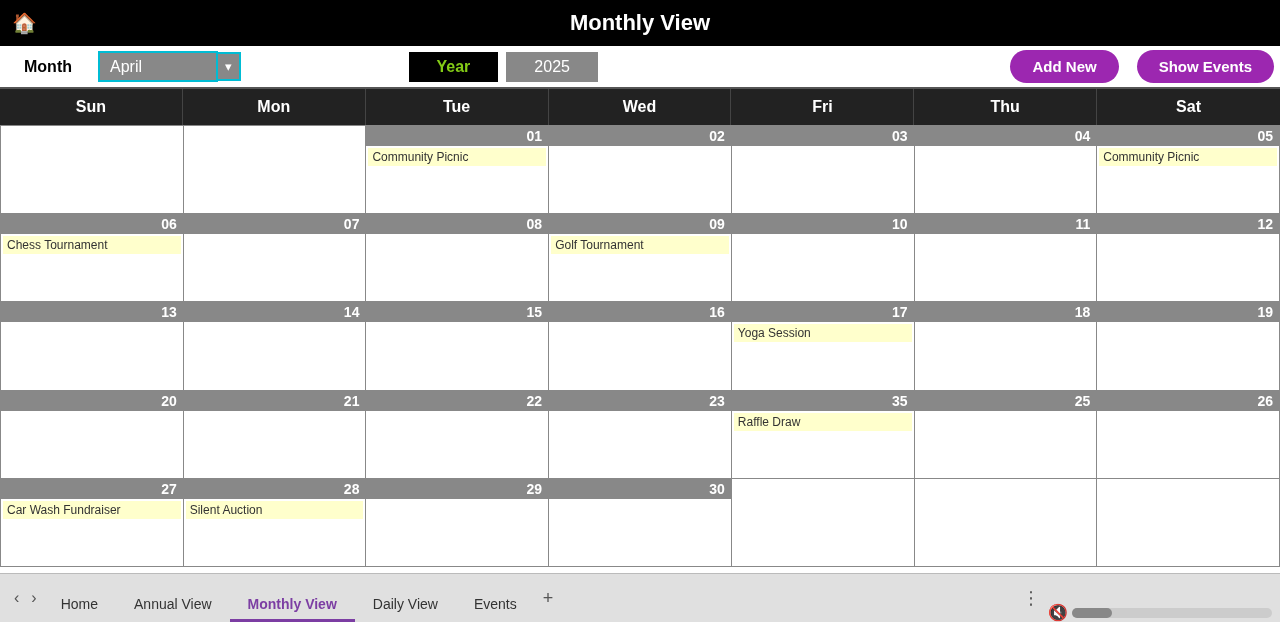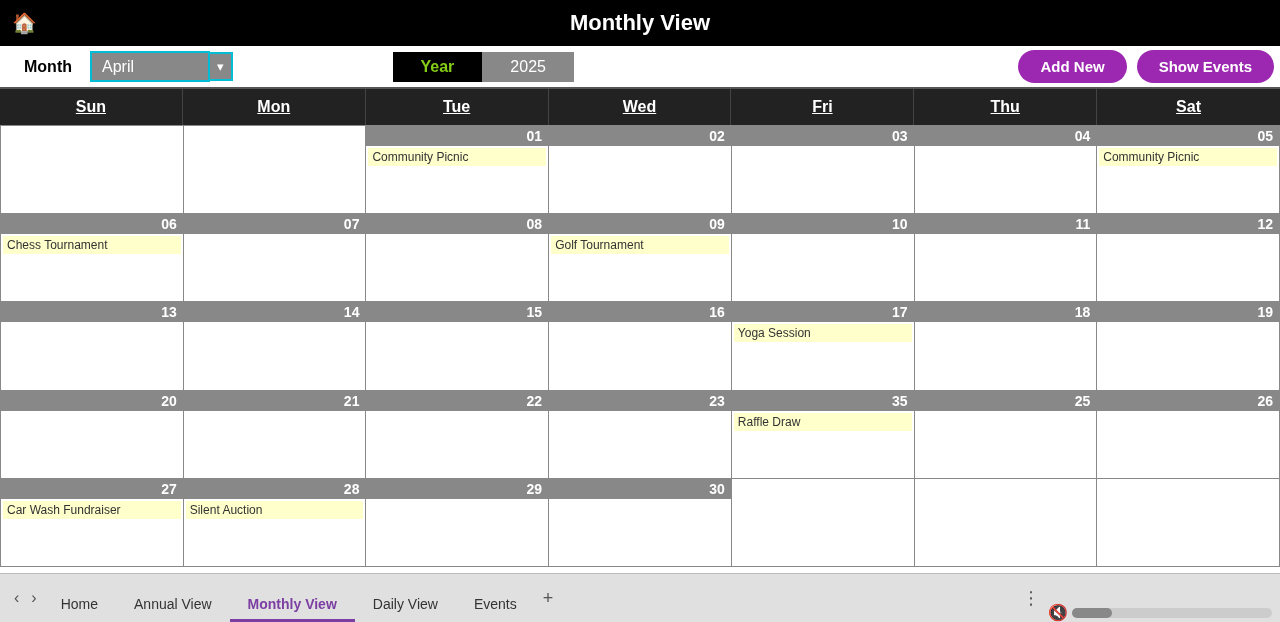--- a/index.html
+++ b/index.html
@@ -28,21 +28,21 @@
     }
 
     
     .controls-row {
       background: #fff;
       display: flex;
       align-items: center;
       border-bottom: 2px solid #555;
       min-height: 42px;
       padding: 4px 6px;
-      gap: 0;
+      gap: 8px;
     }
     .ctrl-label {
       background: #fff;
       color: #000;
       font-weight: bold;
       font-size: 16px;
       padding: 6px 18px;
       border: none;
     }
     .ctrl-select-wrap {
@@ -114,21 +114,20 @@
       overflow: hidden;
       background: #fff;
     }
     .cal-header {
       display: grid;
       grid-template-columns: repeat(7, 1fr);
       background: #222;
       color: #fff;
       font-weight: bold;
       font-size: 16px;
-      text-decoration: underline;
     }
     .cal-header-cell {
       text-align: center;
       padding: 9px 0;
       border-right: 1px solid #444;
     }
     .cal-header-cell:last-child { border-right: none; }
 
     .cal-grid {
       display: grid;

